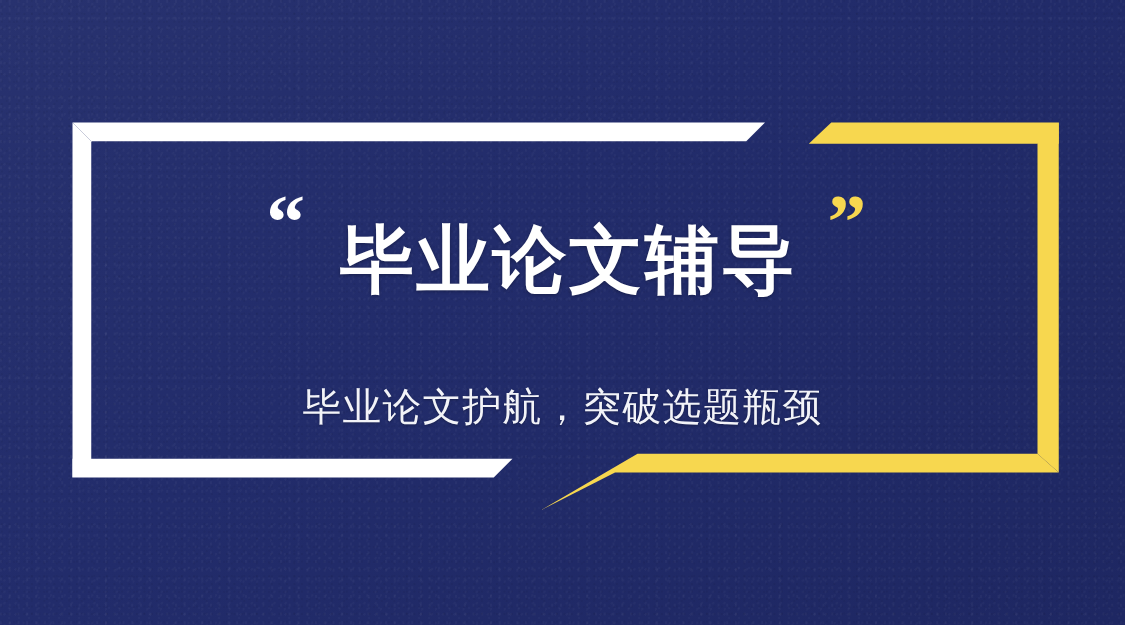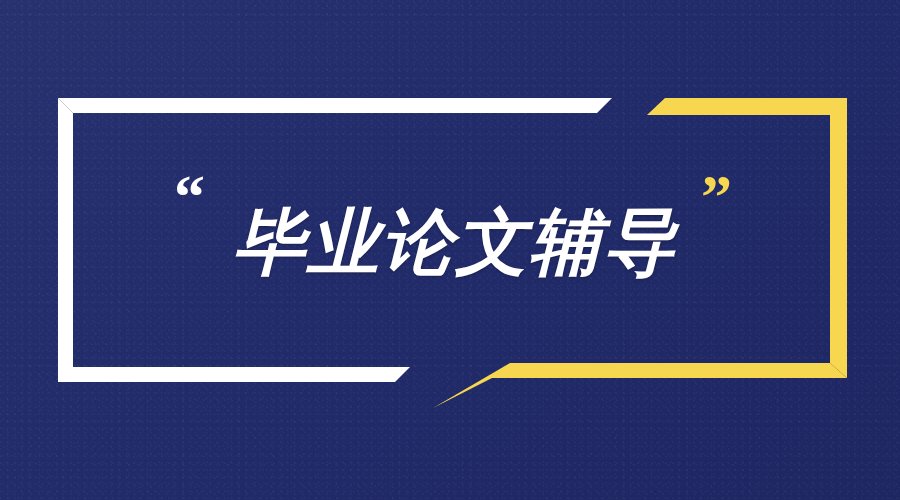--- a/index.html
+++ b/index.html
@@ -56,28 +56,27 @@
     position: relative;
     display: flex;
     align-items: flex-start;
     justify-content: center;
     margin-left: 6px;
     margin-top: -14px;
   }
 
   .title-main {
     font-family: "Liberation Sans", "DejaVu Sans", sans-serif;
-    font-size: 72px;
+    font-size: 59px;
     font-weight: bold;
     letter-spacing: 2px;
     color: #ffffff;
     line-height: 1.05;
     text-shadow: 0 1px 3px rgba(0,0,0,0.30);
     white-space: nowrap;
-    font-style: italic;
   }
 
   .quote {
     font-family: "Liberation Serif", "DejaVu Serif", serif;
     font-size: 62px;
     font-weight: bold;
     line-height: 1;
     user-select: none;
   }
   .quote-open {
@@ -131,15 +130,16 @@
   <div class="content">
 
     <div class="title-row">
       <span class="quote quote-open">“</span>
 
       <h1 class="title-main">毕业论文辅导</h1>
 
       <span class="quote quote-close">”</span>
     </div>
 
+    <div class="subtitle">毕业论文护航，突破选题瓶颈</div>
 
   </div>
 </div>
 
 </body></html>

